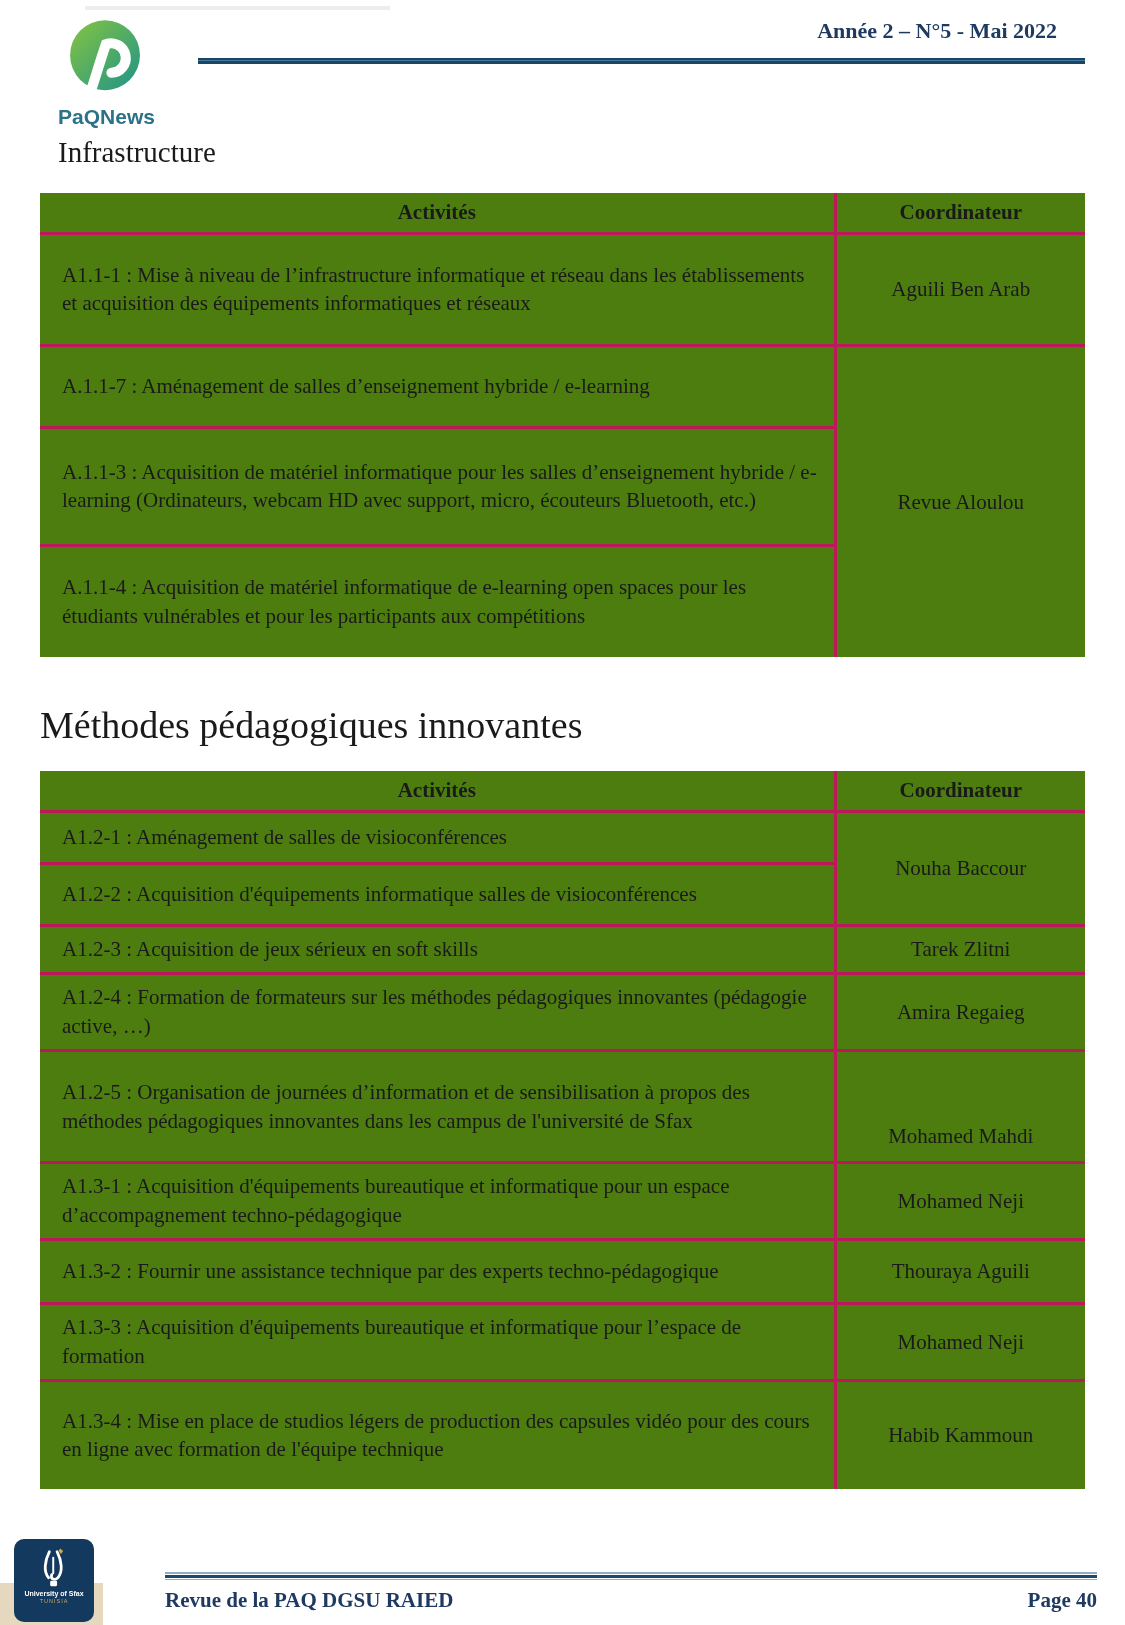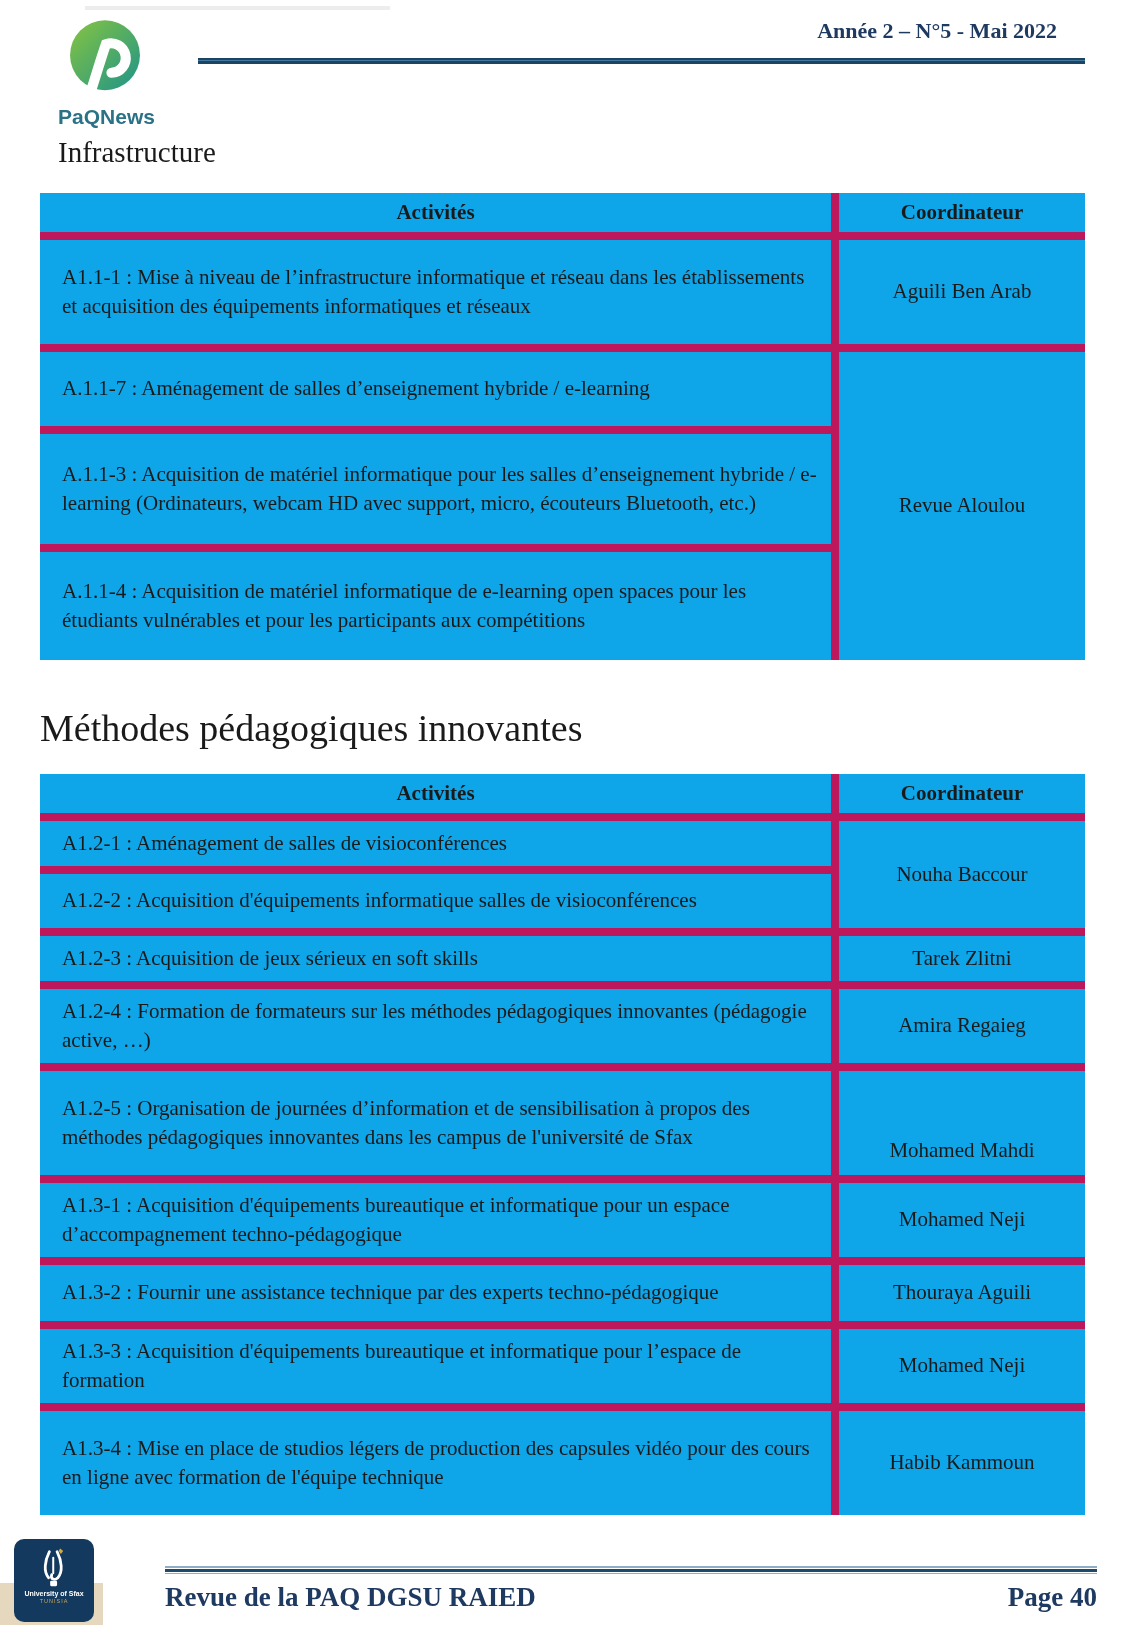--- a/index.html
+++ b/index.html
@@ -34,21 +34,21 @@
 
   
   table.acts {
     width:1045px; margin:24px 40px 0 40px;
     border-collapse:collapse; border-style:hidden;
     table-layout:fixed; font-size:21px;
   }
   table.acts col.c-act { width:795px; }
   table.acts col.c-coord { width:250px; }
   table.acts th, table.acts td {
-    background:#0ea5e9; border:8px solid #be185d;
+    background:#4d7c0f; border:3px solid #be185d;
     vertical-align:middle; line-height:1.38;
   }
   table.acts th { font-weight:bold; text-align:center; padding:5px 8px; }
   td.act { padding:8px 14px 8px 22px; text-align:left; }
   td.coord { text-align:center; padding:4px 8px; }
   td.coord.v-bottom { vertical-align:bottom; padding-bottom:10px; }
 
   #t1 thead tr { height:36px; }
   #t1 tbody tr:nth-child(1) { height:112px; }
   #t1 tbody tr:nth-child(2) { height:82px; }
@@ -83,21 +83,21 @@
     font-family:"Liberation Sans","DejaVu Sans",sans-serif;
     color:#C9A95C; font-size:5.5px; letter-spacing:1px; margin-top:1px;
   }
   .footer-right { position:absolute; left:165px; width:932px; bottom:12px; }
   .footer-rule {
     height:8px;
     background:linear-gradient(to bottom,#8FAEC6 0 2px,#ffffff 2px 3px,#1C4A6B 3px 6px,#ffffff 6px 7px,#8FAEC6 7px 8px);
   }
   .footer-text-row {
     display:flex; justify-content:space-between; margin-top:8px;
-    font-size:27px; font-weight:bold; color:#1F3A60;
+    font-size:21px; font-weight:bold; color:#1F3A60;
   }
 </style>
 </head>
 <body>
 
 <div class="page-header">
   <div class="faint-strip"></div>
 
   <div class="brand">
     <svg width="94" height="92" viewBox="0 0 100 100">

